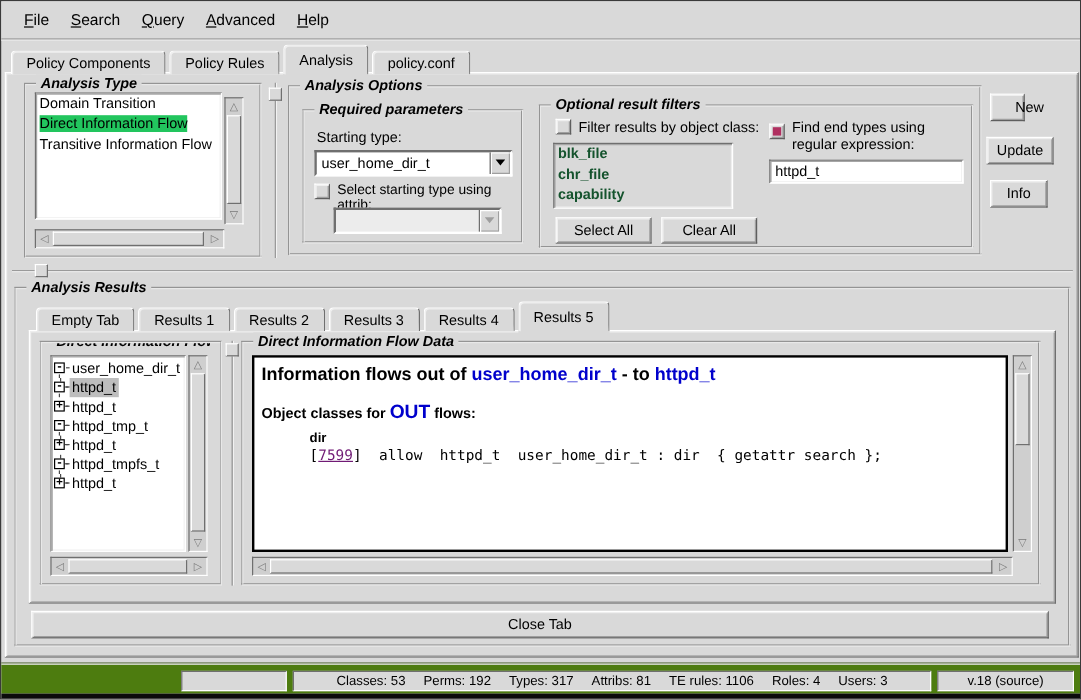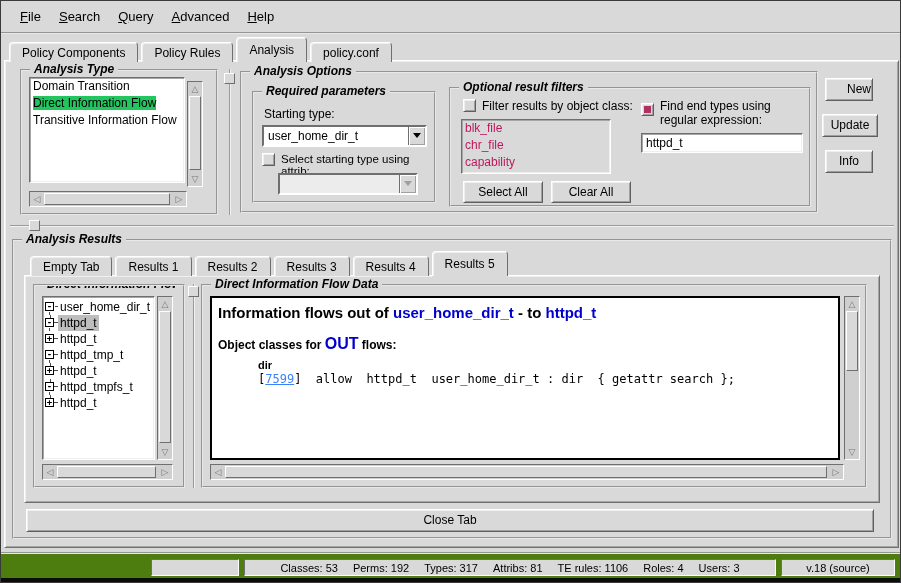--- a/index.html
+++ b/index.html
@@ -56,21 +56,21 @@
   .page{
     position:absolute; background:#d9d9d9; z-index:1;
     border-top:1px solid #ffffff; border-left:1px solid #ffffff;
     border-right:1px solid #6f6f6f; border-bottom:1px solid #6f6f6f;
     box-shadow: inset 1px 1px 0 #efefef, inset -1px -1px 0 #a6a6a6;
   }
 
   
   .lb-row{ height:17px; line-height:17px; font-size:12px; white-space:nowrap; padding-left:3px; }
   .lb-text.sel{ background:#22c55e; }
-  .lb-row.disabled{ color:#be185d; }
+  .lb-row.disabled{ color:#14532d;font-weight:bold; }
 
   
   .sb{ position:absolute; background:#cfcfcf;
        border-top:1px solid #6f6f6f; border-left:1px solid #6f6f6f;
        border-right:1px solid #ffffff; border-bottom:1px solid #ffffff; }
   .sb .arrow{ position:absolute; font-size:9px; color:#7a7a7a; width:14px; height:14px;
               line-height:14px; text-align:center; }
   .sb .thumb{ position:absolute; background:#d9d9d9;
       border-top:1px solid #fff; border-left:1px solid #fff;
       border-right:1px solid #6f6f6f; border-bottom:1px solid #6f6f6f; }
@@ -128,21 +128,21 @@
   .tlabel.sel{ background:#bdbdbd; }
 
   
   .dataarea{ position:absolute; background:#fff; border:2px solid #000; overflow:hidden; }
   .d-head{ font-size:15px; font-weight:bold; color:#000; padding:6px 0 0 6px; }
   .d-blue{ color:#0000cc; }
   .d-sub{ font-size:12px; font-weight:bold; padding:14px 0 0 6px; }
   .d-sub .d-out{ font-size:16px; color:#0000cc; }
   .d-class{ font-size:11px; font-weight:bold; padding:6px 0 0 46px; }
   .d-rule{ font-family:"DejaVu Sans Mono", monospace; font-size:12px; padding:1px 0 0 46px; white-space:pre; }
-  .d-link{ color:#3b82f6; text-decoration:underline; }
+  .d-link{ color:#701a75; text-decoration:underline; }
 
   
   .statusbar{ position:absolute; left:0; top:551px; width:100%; height:26px; background:#4d7c0f;
     border-top:2px groove #e8e8e8; }
   .scell{ position:absolute; top:5px; height:17px; background:#d9d9d9;
     border-top:1px solid #6f6f6f; border-left:1px solid #6f6f6f;
     border-right:1px solid #ffffff; border-bottom:1px solid #ffffff;
     font-size:11px; display:flex; align-items:center; justify-content:center; }
   .stats-list{ display:flex; gap:15px; }
   .blackstrip{ position:absolute; left:0; top:577px; width:100%; height:6px; background:#0b0b0b; }
@@ -245,21 +245,21 @@
         <div class="btn" style="left:100px; top:92px; width:80px; height:22px; line-height:20px;">Clear All</div>
 
         <div class="cb-row" style="left:190px; top:10px; width:168px;">
           <span class="cb checked" style="margin-top:4px;"></span>
           <span>Find end types using regular expression:</span>
         </div>
         <input class="sunken" style="position: absolute; left: 190px; top: 44px; width: 162px; height: 20px; background: rgb(255, 255, 255); font-size: 12px; padding-left: 4px; outline: none;" value="httpd_t">
       </div>
     </div>
 
-    <div class="btn" style="left:820px; top:17px; width:48px; height:23px; line-height:21px;padding-left:20px;">New</div>
+    <div class="btn" style="left:820px; top:17px; width:29px; height:23px; line-height:21px;padding-left:20px;">New</div>
     <div class="btn" style="left:817px; top:53px; width:56px; height:23px; line-height:21px;">Update</div>
     <div class="btn" style="left:820px; top:89px; width:48px; height:23px; line-height:21px;">Info</div>
 
     <div class="sash-h" style="left:5px; top:164px; width:884px;"></div>
     <div class="sash-handle" style="left:24px; top:159px;"></div>
 
     <div class="lframe" style="left:7px; top:178px; width:880px; height:300px;">
       <span class="lf-title">Analysis Results</span>
 
       <div class="tabbar" style="left:16px; top:10px;">

